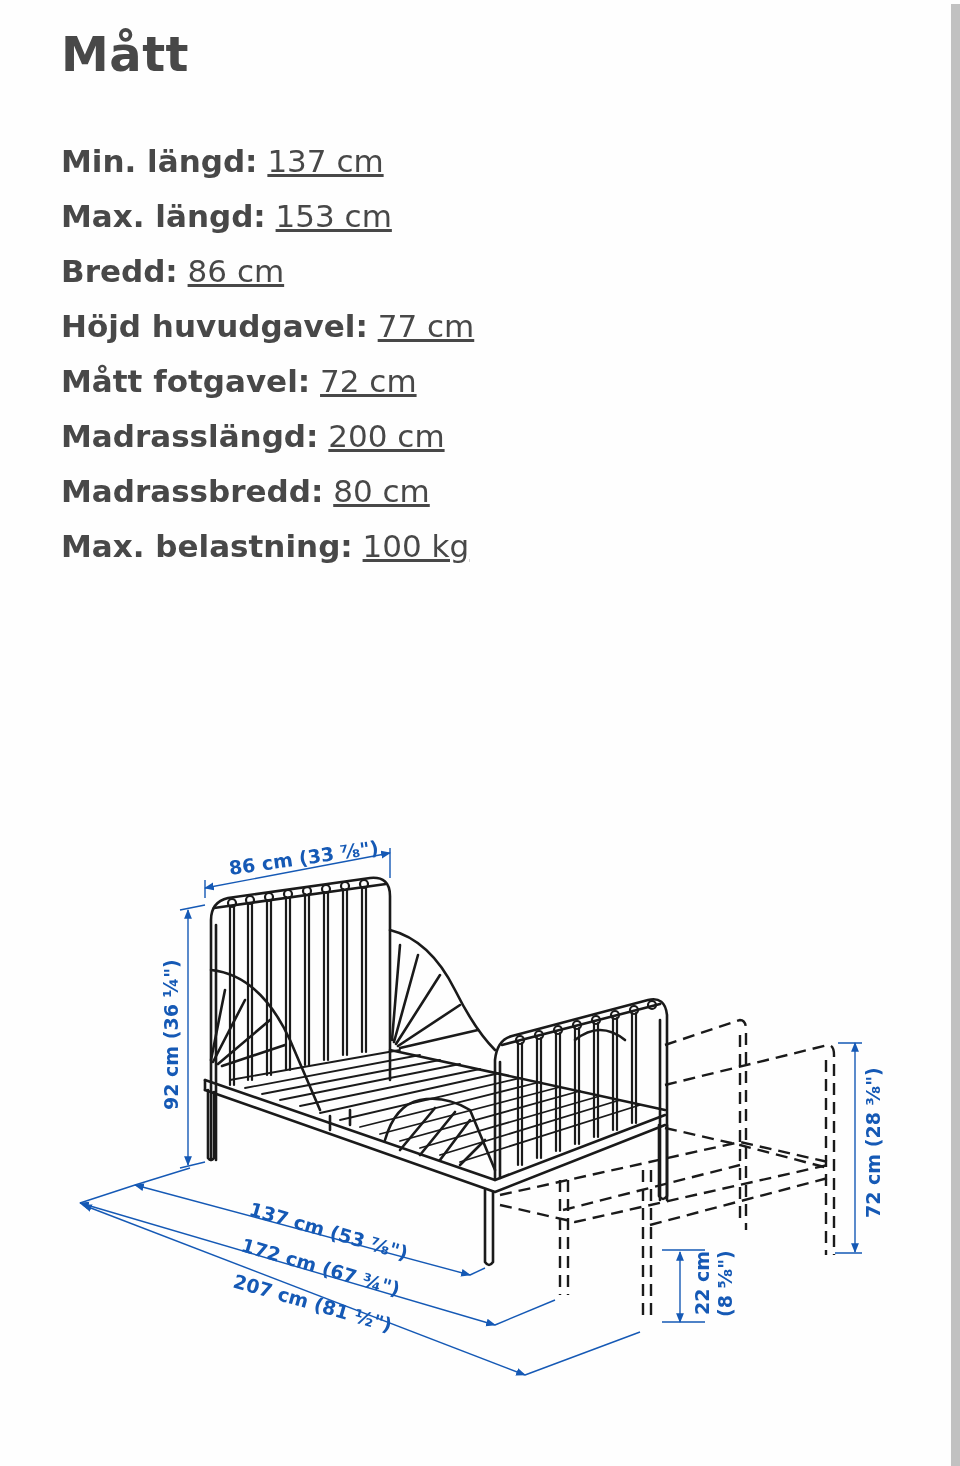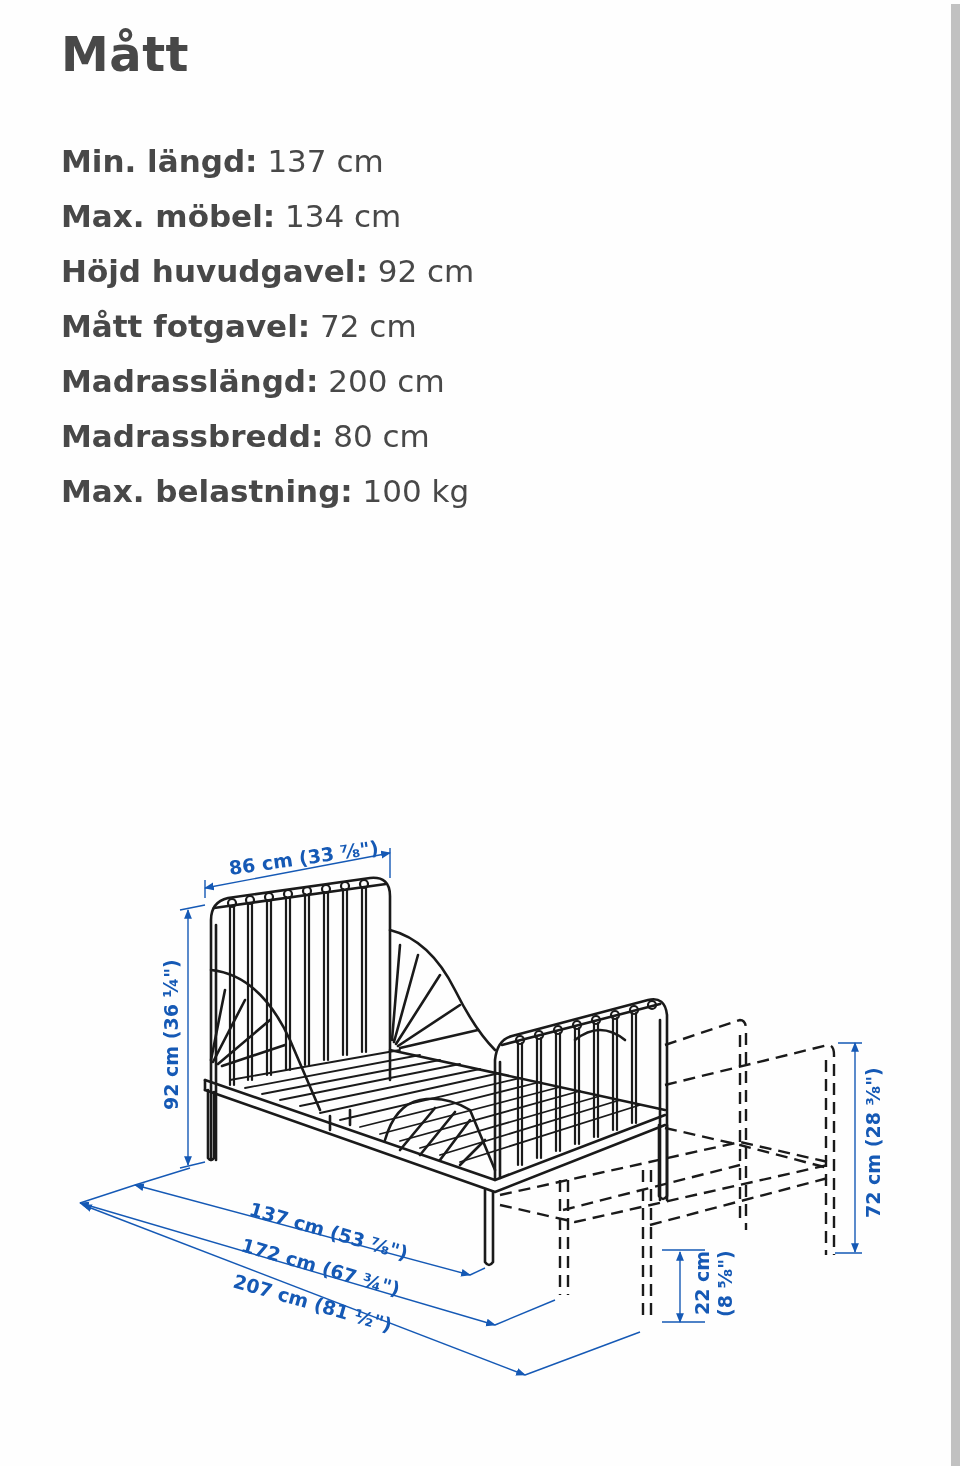--- a/index.html
+++ b/index.html
@@ -42,21 +42,21 @@
       list-style: none;
     }
     .spec-row {
       height: 55px;
       font-size: 31px;
       line-height: 55px;
       white-space: nowrap;
       color: #484848;
     }
     .spec-label { font-weight: bold; text-align: right; }
-    .spec-value { font-weight: normal; }
+    .spec-value { font-weight: normal; text-decoration: underline; }
     .diagram {
       position: absolute;
       left: 60px;
       top: 820px;
       width: 880px;
       height: 600px;
     }
     .diagram svg { display: block; }
     .dim-text {
       font-family: "DejaVu Sans", "Liberation Sans", sans-serif;
@@ -87,26 +87,30 @@
 <div class="page">
 
   <h1 class="title">Mått</h1>
 
   <ul class="spec-list">
     <li class="spec-row">
       <span class="spec-label">Min. längd:</span>
       <span class="spec-value">137 cm</span>
     </li>
     <li class="spec-row">
-      <span class="spec-label">Max. möbel:</span>
-      <span class="spec-value">134 cm</span>
+      <span class="spec-label">Max. längd:</span>
+      <span class="spec-value">153 cm</span>
+    </li>
+    <li class="spec-row">
+      <span class="spec-label">Bredd:</span>
+      <span class="spec-value">86 cm</span>
     </li>
     <li class="spec-row">
       <span class="spec-label">Höjd huvudgavel:</span>
-      <span class="spec-value">92 cm</span>
+      <span class="spec-value">77 cm</span>
     </li>
     <li class="spec-row">
       <span class="spec-label">Mått fotgavel:</span>
       <span class="spec-value">72 cm</span>
     </li>
     <li class="spec-row">
       <span class="spec-label">Madrasslängd:</span>
       <span class="spec-value">200 cm</span>
     </li>
     <li class="spec-row">

